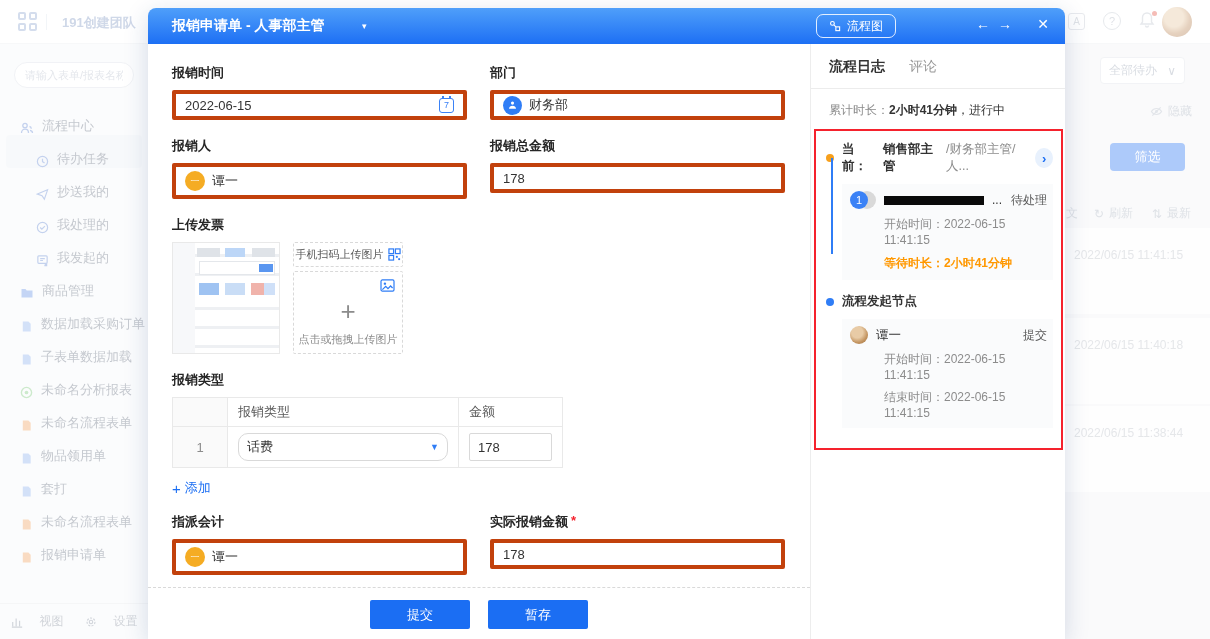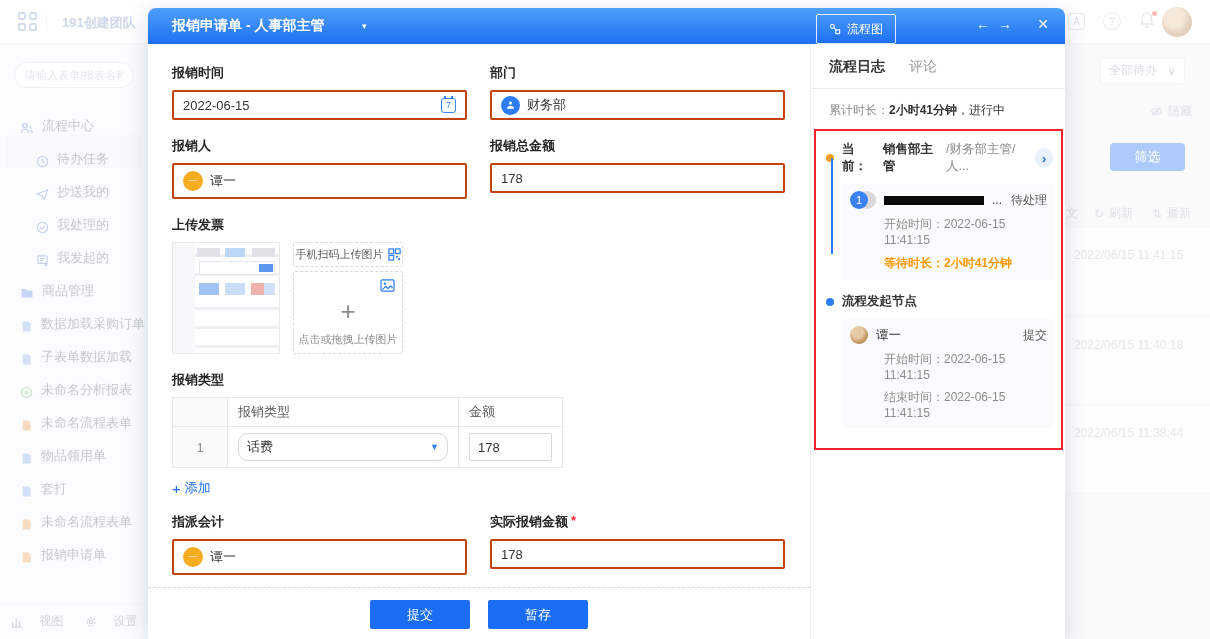--- a/index.html
+++ b/index.html
@@ -37,30 +37,30 @@
   .bg-card { position:absolute; left:1065px; width:145px; height:86px; background:rgba(255,255,255,.75); }
   .bg-ts { position:absolute; left:1074px; font-size:12px; color:#c5c9cf; white-space:nowrap; }
 
   .dim { position:absolute; inset:0; background:rgba(255,255,255,.55); z-index:5; }
 
   
   .modal { position:absolute; left:148px; top:8px; width:917px; height:631px; z-index:10; border-radius:8px 8px 0 0; box-shadow:0 6px 24px rgba(30,60,120,.18); display:flex; flex-direction:column; background:#fff; }
   .m-header { position:relative; height:36px; flex:0 0 36px; background:linear-gradient(180deg,#4f9ffa,#1d6ff4); border-radius:8px 8px 0 0; color:#fff;text-align:right; }
   .m-title { position:absolute; left:24px; top:9px; font-size:14px; font-weight:bold; }
   .m-caret { position:absolute; top:13px; font-size:9px; }
-  .flow-btn { position:absolute; left:668px; top:6px; height:30px; border:1px solid rgba(255,255,255,.85); border-radius:2px; padding:0 12px; display:flex; align-items:center; gap:6px; font-size:12px; color:#fff; }
+  .flow-btn { position:absolute; left:668px; top:6px; height:24px; border:1px solid rgba(255,255,255,.85); border-radius:7px; padding:0 12px; display:flex; align-items:center; gap:6px; font-size:12px; color:#fff; }
   .nav-arrows { position:absolute; left:828px; top:8px; font-size:14px; letter-spacing:8px; }
   .m-close { position:absolute; right:16px; top:8px; font-size:14px; }
 
   .m-body { flex:1; display:flex; background:#fff; overflow:hidden; }
   .form-area { width:662px; padding:20px 25px 0 24px; position:relative; }
   .fgrid { display:grid; grid-template-columns:295px 295px; column-gap:23px; }
   .flabel { font-size:13px; color:#262626; font-weight:bold; margin-bottom:8px; display:flex; gap:3px; }
   .req { color:#f5222d; }
-  .finput { height:30px; border:2px solid #c2410c; border-radius:2px; padding:0 9px; font-size:13px; color:#333; display:flex; align-items:center; background:#fff; }
+  .finput { height:30px; border:4px solid #c2410c; border-radius:2px; padding:0 9px; font-size:13px; color:#333; display:flex; align-items:center; background:#fff; }
   .finput.tall { height:36px; }
   .field { margin-bottom:17px; }
   .spacer { flex:1; }
   .cal-icon { width:15px; height:15px; border:1.2px solid #3b82f6; border-radius:3px; color:#3b82f6; font-size:9px; text-align:center; line-height:13px; position:relative; }
   .cal-icon:before { content:""; position:absolute; top:-3px; left:2px; width:2px; height:3px; background:#3b82f6; }
   .cal-icon:after { content:""; position:absolute; top:-3px; right:2px; width:2px; height:3px; background:#3b82f6; }
   .chip { display:flex; align-items:center; gap:7px; }
   .av-y { width:20px; height:20px; border-radius:50%; background:#f5ac23; color:#fff; font-size:9px; display:flex; align-items:center; justify-content:center; }
   .av-b { width:19px; height:19px; border-radius:50%; background:#2f7df6; color:#fff; display:flex; align-items:center; justify-content:center; }
 

